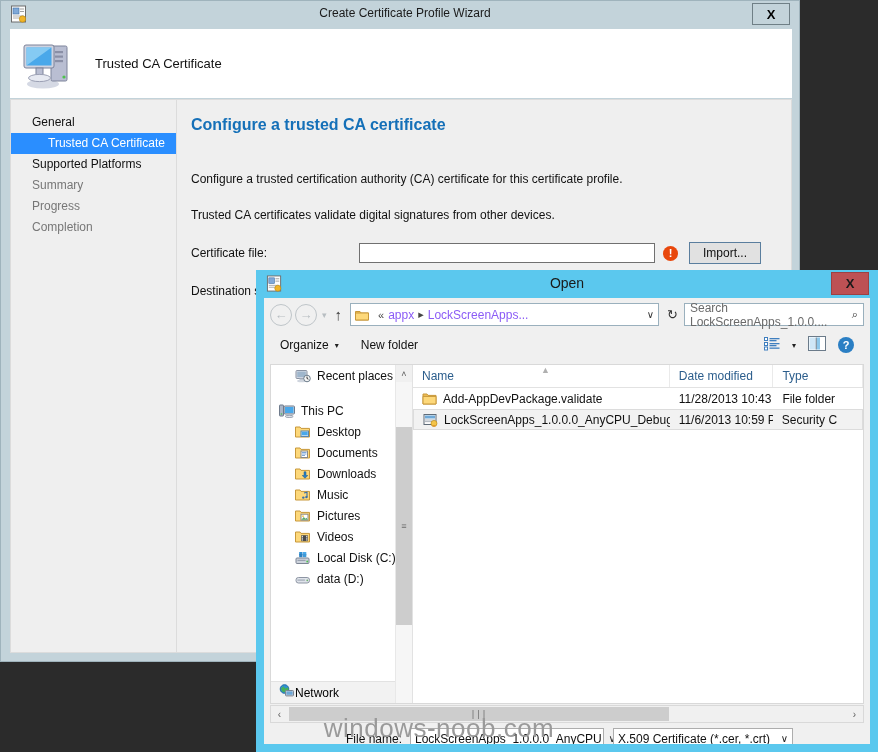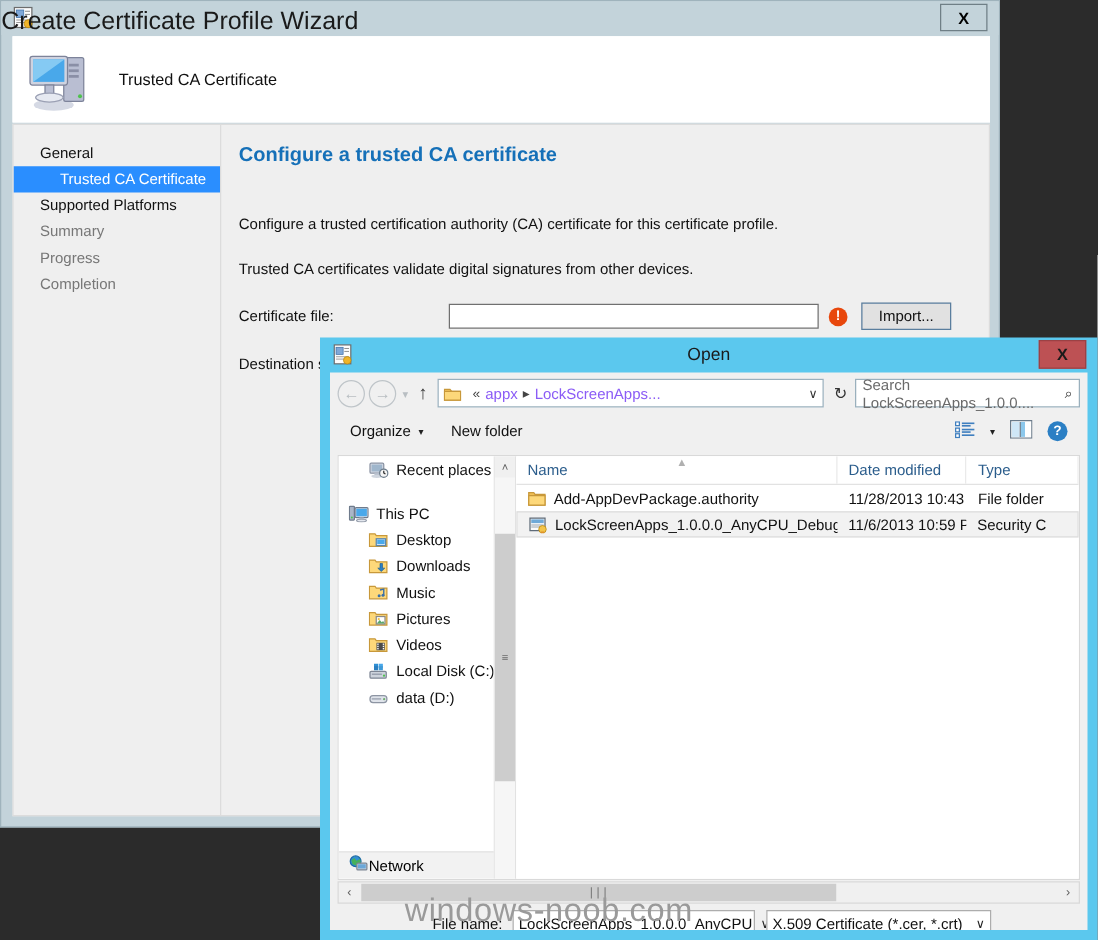--- a/index.html
+++ b/index.html
@@ -15,22 +15,22 @@
   #wizard{
     position:absolute;left:0;top:0;width:800px;height:662px;
     background:#c3d3da;
     border:1px solid #9fb3bc;
     box-sizing:border-box;
   }
   #wizard-titlebar{
     position:relative;height:27px;background:#c3d3da;
   }
   #wizard-title{
-    position:absolute;left:0;right:0;top:5px;
-    font-size:20px;color:#1a1a1a;
+    position:absolute;left:0;right:0;top:5px;text-align:center;
+    font-size:12px;color:#1a1a1a;padding-left:10px;
   }
   #wizard-app-icon{
     position:absolute;left:9px;top:4px;width:18px;height:18px;
   }
   #wizard-close{
     position:absolute;right:9px;top:2px;width:38px;height:22px;
     border:1px solid #6f7f86;background:#c3d3da;
     color:#000;font-weight:bold;font-size:13px;
     display:flex;align-items:center;justify-content:center;
     cursor:pointer;box-sizing:border-box;
@@ -435,20 +435,32 @@
           <span class="ticon">
             <svg width="16" height="14" viewBox="0 0 16 14">
               <path d="M0.5 2 L5 2 L6 3.4 L14.5 3.4 L14.5 12 L0.5 12 Z" fill="#fdd87a" stroke="#c8983a"></path>
               <rect x="6" y="6" width="7.5" height="5.5" fill="#cfe4f5" stroke="#5a86ad"></rect>
               <rect x="6.8" y="6.8" width="5.9" height="3.4" fill="#49a8ea"></rect>
             </svg>
           </span>
           <span>Desktop</span>
         </div>
 
+        <div class="tree-item lvl1">
+          <span class="ticon">
+            <svg width="16" height="14" viewBox="0 0 16 14">
+              <path d="M0.5 2 L5 2 L6 3.4 L14.5 3.4 L14.5 12 L0.5 12 Z" fill="#fdd87a" stroke="#c8983a"></path>
+              <rect x="6" y="5" width="6.5" height="6.5" fill="#ffffff" stroke="#8a8a8a"></rect>
+              <line x1="7" y1="6.5" x2="11.5" y2="6.5" stroke="#7fa8d8"></line>
+              <line x1="7" y1="8" x2="11.5" y2="8" stroke="#7fa8d8"></line>
+              <line x1="7" y1="9.5" x2="10" y2="9.5" stroke="#7fa8d8"></line>
+            </svg>
+          </span>
+          <span>Documents</span>
+        </div>
 
         <div class="tree-item lvl1">
           <span class="ticon">
             <svg width="16" height="14" viewBox="0 0 16 14">
               <path d="M0.5 2 L5 2 L6 3.4 L14.5 3.4 L14.5 12 L0.5 12 Z" fill="#fdd87a" stroke="#c8983a"></path>
               <path d="M9 4.8 L9 8.5 L7.2 8.5 L10 11.2 L12.8 8.5 L11 8.5 L11 4.8 Z" fill="#2a7fc4" stroke="#1b5a8f" stroke-width="0.5"></path>
             </svg>
           </span>
           <span>Downloads</span>
         </div>
@@ -546,21 +558,21 @@
         </div>
 
         <div class="file-row">
           <div class="fcell f-name">
             <span class="f-icon">
               <svg width="15" height="14" viewBox="0 0 15 14">
                 <path d="M1 2 L5 2 L6 3.4 L14 3.4 L14 12 L1 12 Z" fill="#f0bf55" stroke="#c8983a"></path>
                 <path d="M1 4.4 L14 4.4 L14 12 L1 12 Z" fill="#fdd87a" stroke="#c8983a"></path>
               </svg>
             </span>
-            <span>Add-AppDevPackage.authority</span>
+            <span>Add-AppDevPackage.validate</span>
           </div>
           <div class="fcell f-date">11/28/2013 10:43 ...</div>
           <div class="fcell f-type">File folder</div>
         </div>
 
         <div class="file-row selected">
           <div class="fcell f-name">
             <span class="f-icon">
               <svg width="15" height="14" viewBox="0 0 15 14">
                 <rect x="1" y="1.5" width="12" height="10" fill="#fbfbfb" stroke="#5f6b78"></rect>

